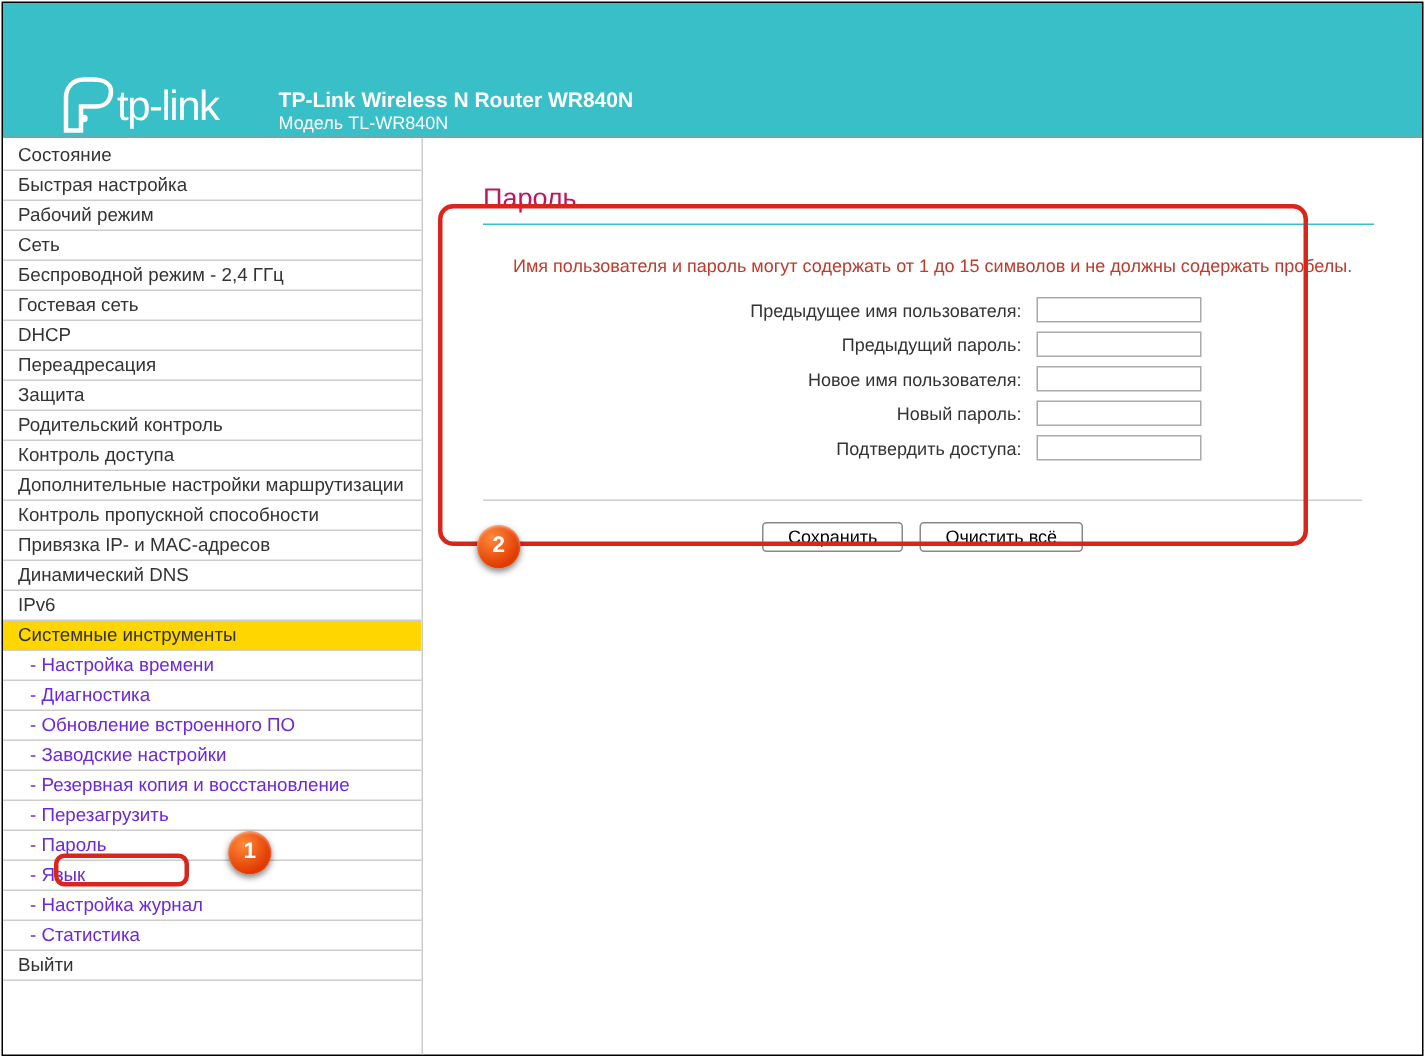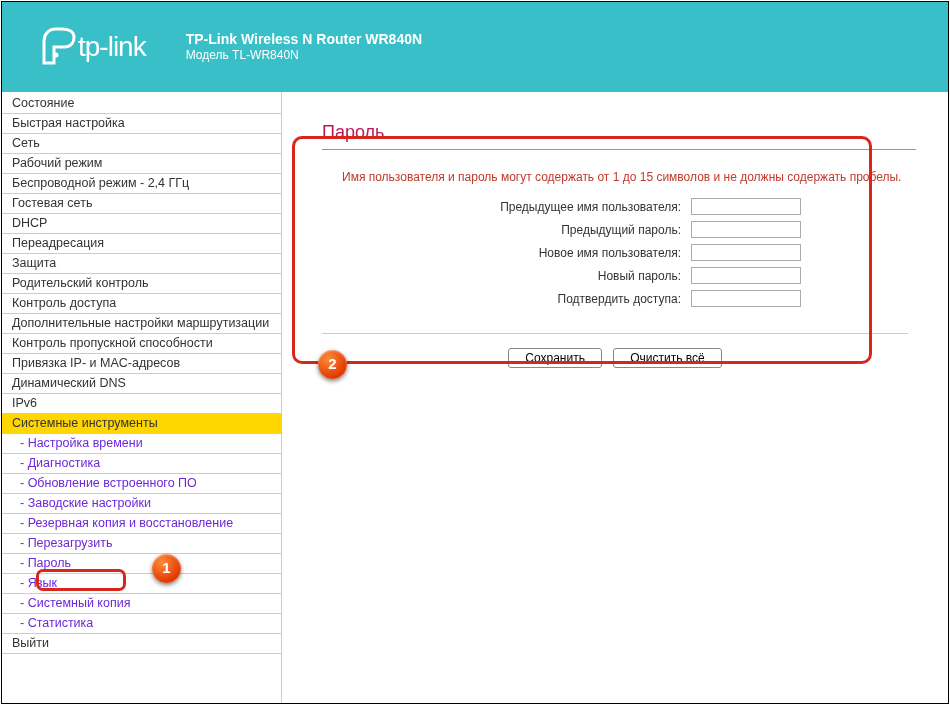--- a/index.html
+++ b/index.html
@@ -18,21 +18,21 @@
     height: 703px;
     margin: 1px;
     position: relative;
   }
   .topbar {
     background: #39bfc7;
     height: 90px;
     padding-left: 40px;
     color: #fff;
     display: flex;
-    align-items: center;
+    align-items: flex-end;
     border-bottom: 1px solid #999;
   }
   .logo-area {
     display: flex;
     align-items: center;
     gap: 2px;
     margin-right: 40px;
   }
   .logo-text {
     font-size: 28px;
@@ -172,22 +172,22 @@
     <div class="title-block">
       <div class="title-main">TP-Link Wireless N Router WR840N</div>
       <div class="title-sub">Модель TL-WR840N</div>
     </div>
   </div>
 
   <div class="body-area">
     <div class="sidebar" id="sidebar">
         <div class="sidebar-item">Состояние</div>
         <div class="sidebar-item">Быстрая настройка</div>
+        <div class="sidebar-item">Рабочий режим</div>
         <div class="sidebar-item">Сеть</div>
-        <div class="sidebar-item">Рабочий режим</div>
         <div class="sidebar-item">Беспроводной режим - 2,4 ГГц</div>
         <div class="sidebar-item">Гостевая сеть</div>
         <div class="sidebar-item">DHCP</div>
         <div class="sidebar-item">Переадресация</div>
         <div class="sidebar-item">Защита</div>
         <div class="sidebar-item">Родительский контроль</div>
         <div class="sidebar-item">Контроль доступа</div>
         <div class="sidebar-item">Дополнительные настройки маршрутизации</div>
         <div class="sidebar-item">Контроль пропускной способности</div>
         <div class="sidebar-item">Привязка IP- и MAC-адресов</div>
@@ -195,21 +195,21 @@
         <div class="sidebar-item">IPv6</div>
         <div class="sidebar-item active">Системные инструменты</div>
         <div class="sidebar-item sidebar-sub">- Настройка времени</div>
         <div class="sidebar-item sidebar-sub">- Диагностика</div>
         <div class="sidebar-item sidebar-sub">- Обновление встроенного ПО</div>
         <div class="sidebar-item sidebar-sub">- Заводские настройки</div>
         <div class="sidebar-item sidebar-sub">- Резервная копия и восстановление</div>
         <div class="sidebar-item sidebar-sub">- Перезагрузить</div>
         <div class="sidebar-item sidebar-sub">- Пароль</div>
         <div class="sidebar-item sidebar-sub">- Язык</div>
-        <div class="sidebar-item sidebar-sub">- Системный копия</div>
+        <div class="sidebar-item sidebar-sub">- Настройка журнал</div>
         <div class="sidebar-item sidebar-sub">- Статистика</div>
         <div class="sidebar-item">Выйти</div>
       </div>
 
     <div class="content">
       <div class="section-title">Пароль</div>
       <hr class="hr-teal">
 
       <div class="warning">Имя пользователя и пароль могут содержать от 1 до 15 символов и не должны содержать пробелы.</div>
 

